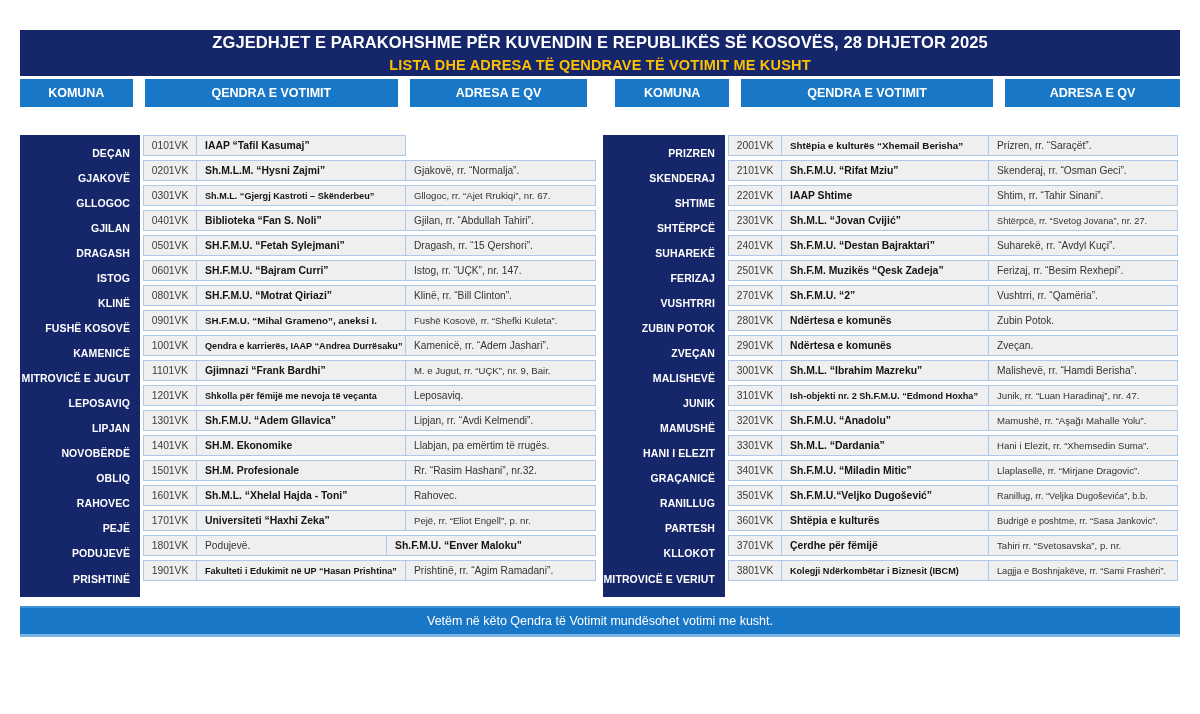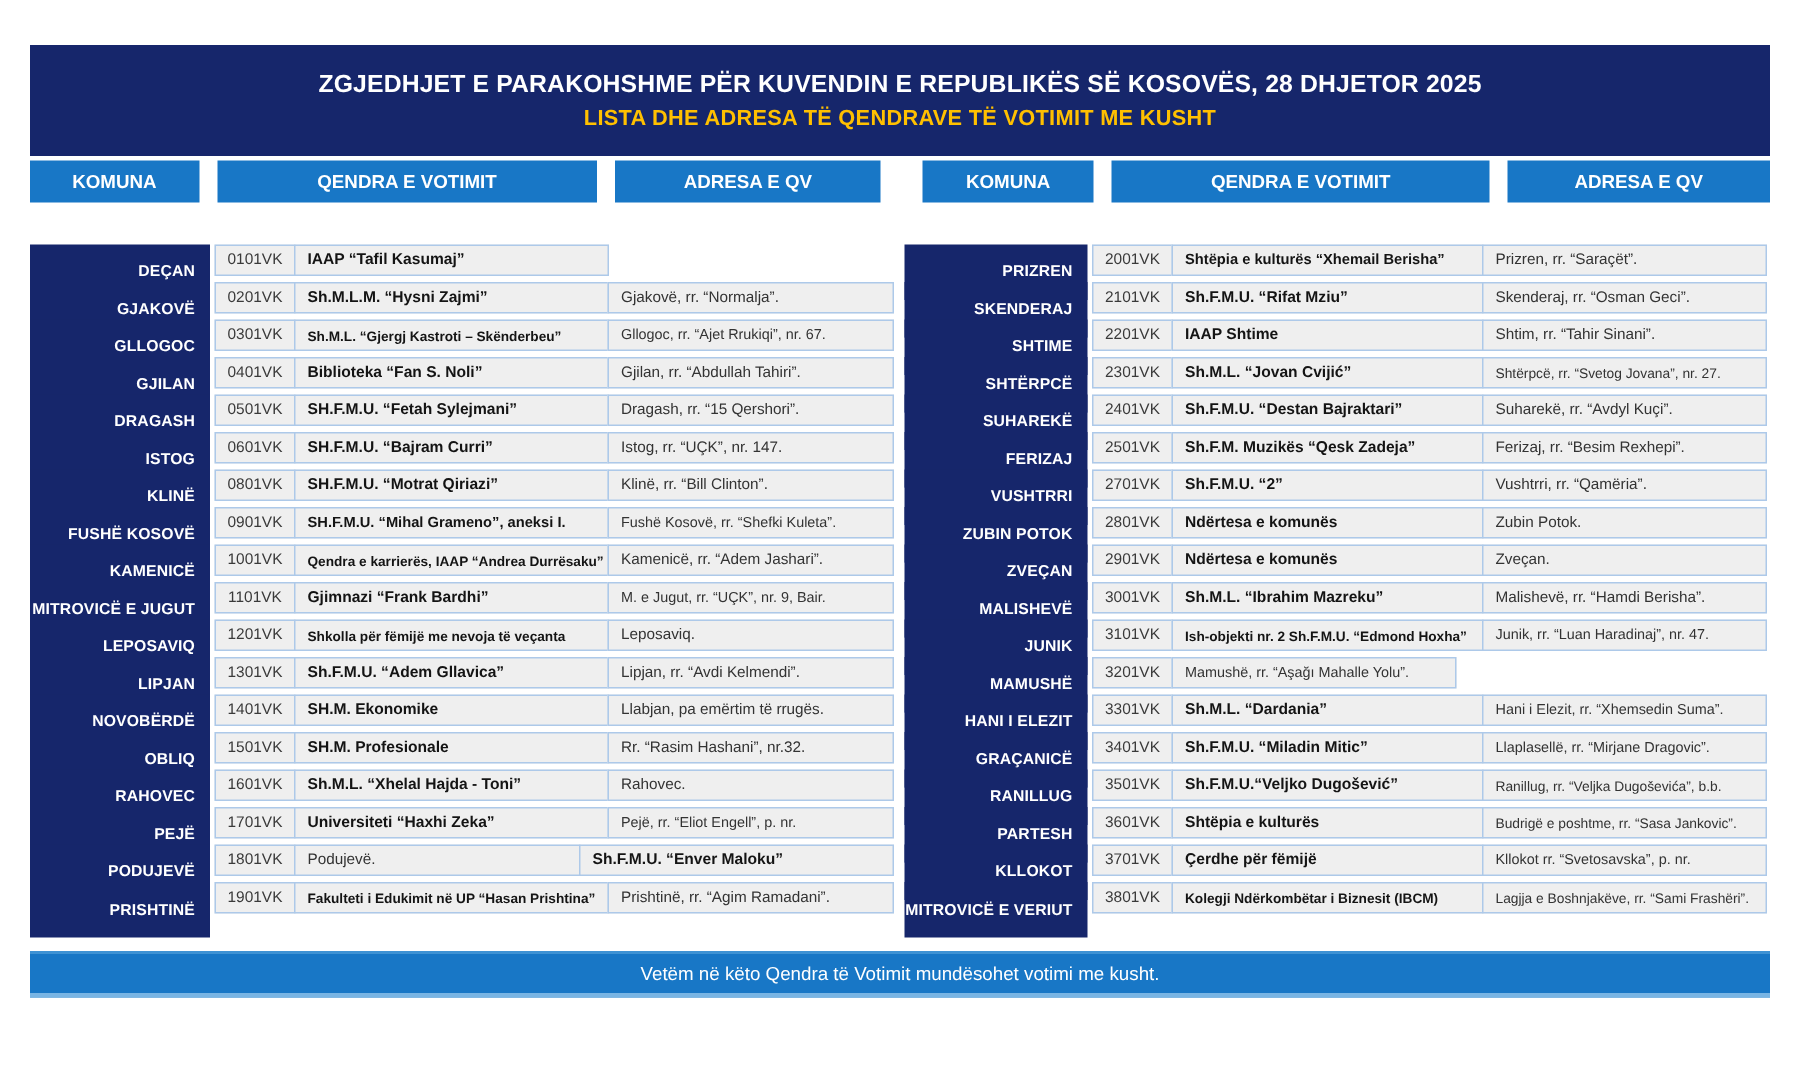--- a/index.html
+++ b/index.html
@@ -2,21 +2,21 @@
 <html><head>
 <meta charset="utf-8">
 <style>
   * { box-sizing: border-box; margin: 0; padding: 0; }
   html, body { width: 1200px; height: 714px; background: #ffffff; overflow: hidden;
     font-family: "Liberation Sans", sans-serif; }
   .page { position: relative; width: 1200px; height: 714px; background: #fff; }
   .content { position: absolute; left: 20px; top: 30px; width: 1160px; }
 
   
-  .title-block { background: #16266b; height: 74px; display: flex; flex-direction: column;
+  .title-block { background: #16266b; height: 46px; display: flex; flex-direction: column;
     align-items: center; justify-content: center; gap: 5px; }
   .title { color: #ffffff; font-weight: bold; font-size: 16.5px; letter-spacing: 0.1px; white-space: nowrap; }
   .subtitle { color: #ffc000; font-weight: bold; font-size: 14.5px; letter-spacing: 0.2px; white-space: nowrap; }
 
   
   .colhead { margin-top: 3px; height: 28px; display: flex; gap: 12px; background: #ffffff; }
   .colhead .hcell { background: #1877c6; color: #ffffff; font-weight: bold; font-size: 12.5px;
     display: flex; align-items: center; justify-content: center; height: 28px; white-space: nowrap; }
   .h-k1 { width: 119px; } .h-q1 { width: 268px; } .h-a1 { width: 187px; }
   .h-k2 { width: 121px; } .h-q2 { width: 266px; } .h-a2 { width: 185px; }
@@ -246,20 +246,21 @@
           </div>
           <div class="row">
             <div class="cell komuna">JUNIK</div>
             <div class="cell code">3101VK</div>
             <div class="cell qendra tight">Ish-objekti nr. 2 Sh.F.M.U. “Edmond Hoxha”</div>
             <div class="cell adresa semi">Junik, rr. “Luan Haradinaj”, nr. 47.</div>
           </div>
           <div class="row">
             <div class="cell komuna">MAMUSHË</div>
             <div class="cell code">3201VK</div>
+            <div class="cell qendra">Sh.F.M.U. “Anadolu”</div>
             <div class="cell adresa semi">Mamushë, rr. “Aşağı Mahalle Yolu”.</div>
           </div>
           <div class="row">
             <div class="cell komuna">HANI I ELEZIT</div>
             <div class="cell code">3301VK</div>
             <div class="cell qendra">Sh.M.L. “Dardania”</div>
             <div class="cell adresa semi">Hani i Elezit, rr. “Xhemsedin Suma”.</div>
           </div>
           <div class="row">
             <div class="cell komuna">GRAÇANICË</div>
@@ -276,21 +277,21 @@
           <div class="row">
             <div class="cell komuna">PARTESH</div>
             <div class="cell code">3601VK</div>
             <div class="cell qendra">Shtëpia e kulturës</div>
             <div class="cell adresa tight">Budrigë e poshtme, rr. “Sasa Jankovic”.</div>
           </div>
           <div class="row">
             <div class="cell komuna">KLLOKOT</div>
             <div class="cell code">3701VK</div>
             <div class="cell qendra">Çerdhe për fëmijë</div>
-            <div class="cell adresa semi">Kllokot rr. “Svetosavska”, p. nr.</div>
+            <div class="cell adresa semi">Tahiri rr. “Svetosavska”, p. nr.</div>
           </div>
           <div class="row">
             <div class="cell komuna">MITROVICË E VERIUT</div>
             <div class="cell code">3801VK</div>
             <div class="cell qendra tight">Kolegji Ndërkombëtar i Biznesit (IBCM)</div>
             <div class="cell adresa tight">Lagjja e Boshnjakëve, rr. “Sami Frashëri”.</div>
           </div>
         </div>
     </div>
 

